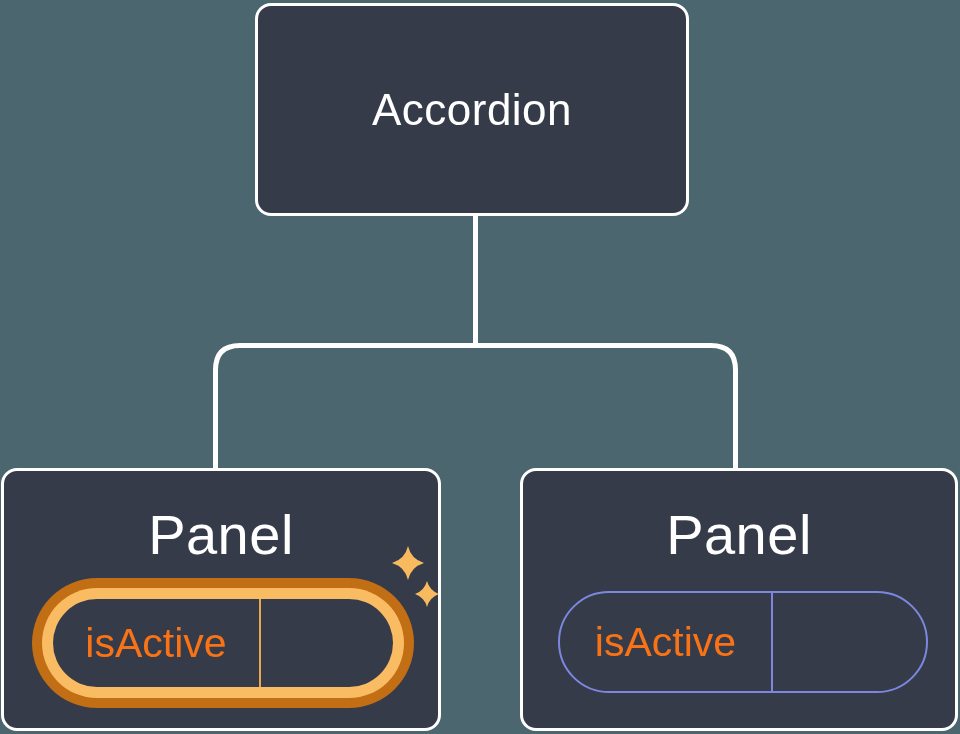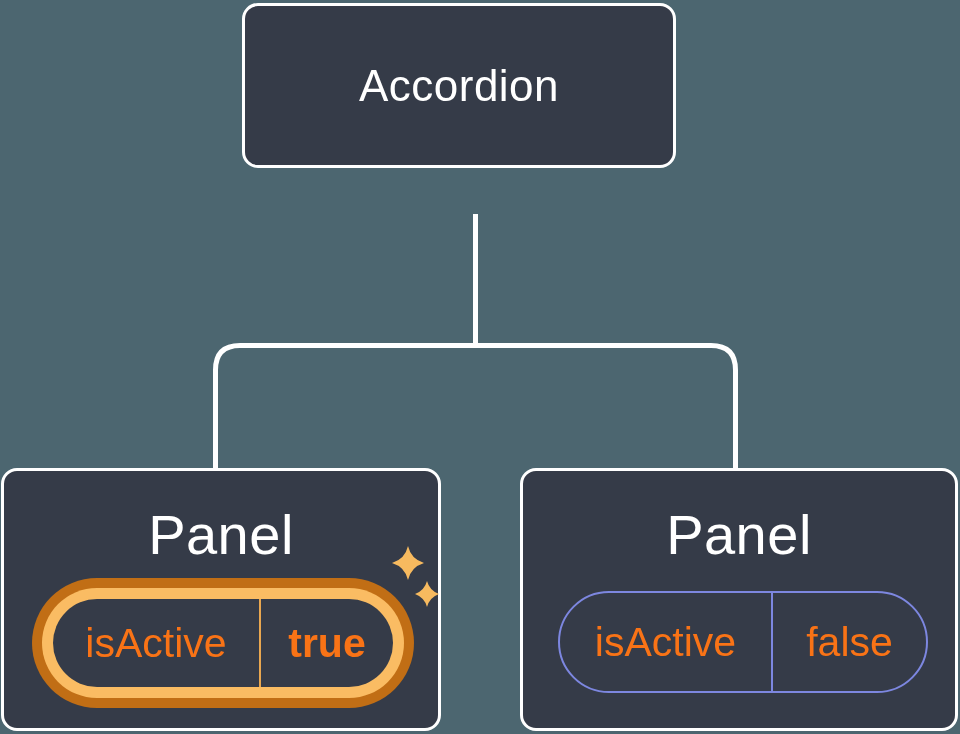--- a/index.html
+++ b/index.html
@@ -19,21 +19,21 @@
     display:block;
   }
   .node{
     position:absolute;
     background:#353B48;
     border:3px solid #FFFFFF;
     border-radius:16px;
     box-sizing:border-box;
   }
   .node-accordion{
-    left:242px;top:3px;width:434px;height:165px;
+    left:255px;top:3px;width:434px;height:213px;
     display:flex;align-items:center;justify-content:center;
   }
   .node-label{
     color:#FFFFFF;
     font-size:44px;
     font-weight:500;
     letter-spacing:0.5px;
   }
   .node-panel-left{ left:1px;  top:468px;width:440px;height:263px; }
   .node-panel-right{left:520px;top:468px;width:438px;height:263px; }
@@ -110,34 +110,32 @@
   </div>
 
   <div class="node node-panel-left">
     <div class="panel-title">Panel</div>
 
     <div class="pill-highlight-outer">
       <div class="pill-highlight-gold">
         <div class="pill-core">
           <div class="pill-cell cell-key">isActive</div>
           <div class="pill-divider"></div>
-          <div class="pill-cell cell-value">true</div>
         </div>
       </div>
     </div>
 
     <svg class="sparkles" viewBox="0 0 440 263">
       <path d="M404 75 Q407 88 420 92 Q407 96 404 109 Q401 96 388 92 Q401 88 404 75 Z" fill="#F7BA5F"></path>
       <path d="M423 110 Q425.5 119.5 435 123 Q425.5 126.5 423 136 Q420.5 126.5 411 123 Q420.5 119.5 423 110 Z" fill="#F7BA5F"></path>
     </svg>
   </div>
 
   <div class="node node-panel-right">
     <div class="panel-title">Panel</div>
 
     <div class="pill-plain">
       <div class="pill-cell cell-key">isActive</div>
       <div class="pill-divider"></div>
-      <div class="pill-cell cell-value">false</div>
     </div>
   </div>
 
 </div>
 
 </body></html>

